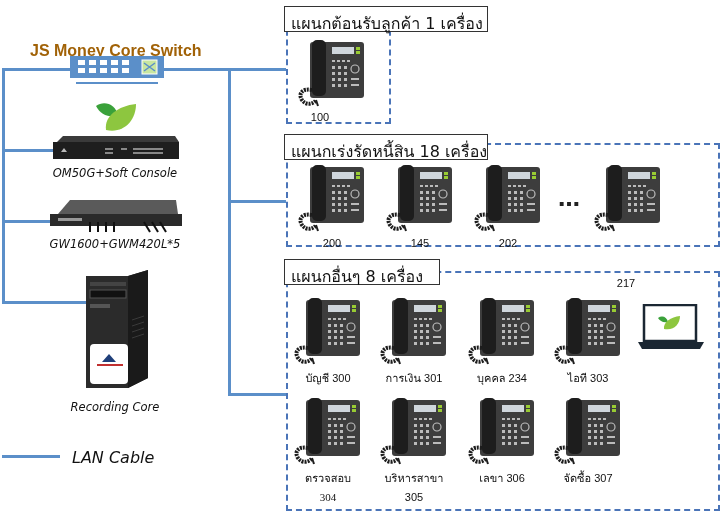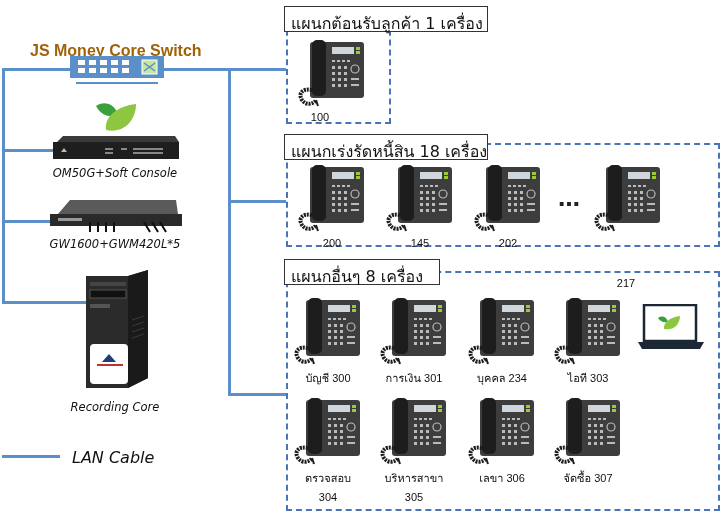--- a/index.html
+++ b/index.html
@@ -533,18 +533,18 @@
         <rect x="42" y="46" width="3" height="3"></rect>
         <rect x="48" y="46" width="3" height="3"></rect>
         <rect x="55" y="40" width="8" height="2"></rect>
         <rect x="55" y="46" width="8" height="2"></rect>
       </g>
       <circle cx="59" cy="31" r="4" fill="none" stroke="#bbb" stroke-width="1.2"></circle>
       <path d="M16 52 C6 50 2 56 6 62 C10 68 18 66 20 62" fill="none" stroke="#1d1d1d" stroke-width="4" stroke-dasharray="2 1"></path>
       <path d="M20 62 L22 68" stroke="#1d1d1d" stroke-width="2"></path>
     </svg></div>
 
-<div class="abs ext" style="left:288px;top:469px;width:80px;white-space:pre-line;line-height:19px;">ตรวจสอบ
+<div class="abs ext" style="left:288px;top:469px;width:80px;white-space:pre-line;line-height:19px;font-family:Liberation Serif, serif;">ตรวจสอบ
 304</div>
 <div class="abs ext" style="left:374px;top:469px;width:80px;white-space:pre-line;line-height:19px;">บริหารสาขา
 305</div>
 <div class="abs ext" style="left:462px;top:469px;width:80px;">เลขา 306</div>
 <div class="abs ext" style="left:548px;top:469px;width:80px;">จัดซื้อ 307</div>
 
 </body></html>

